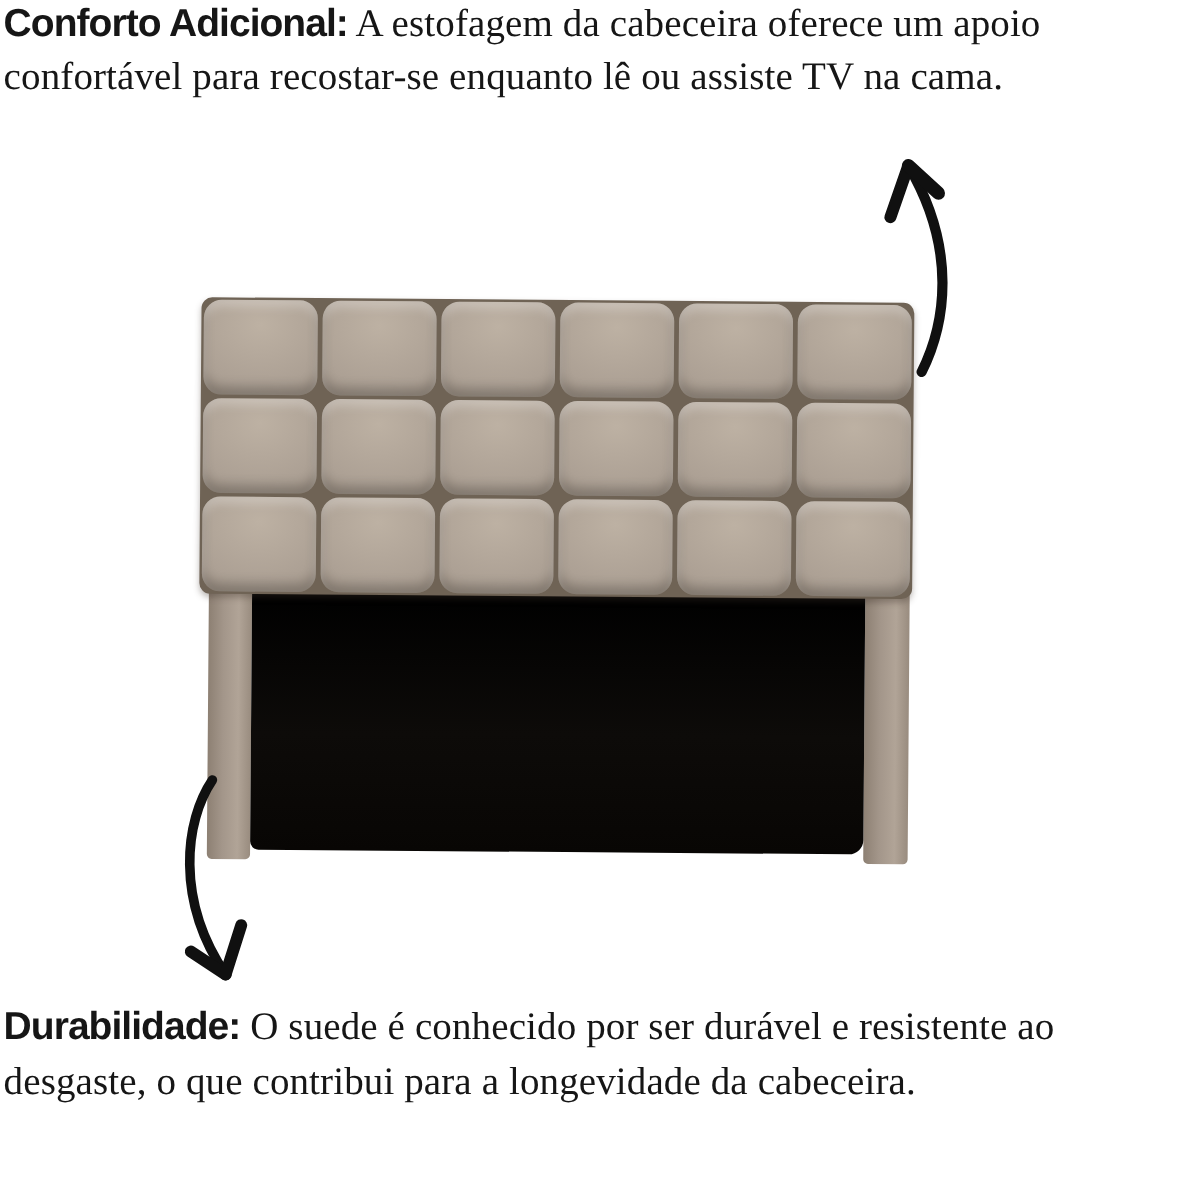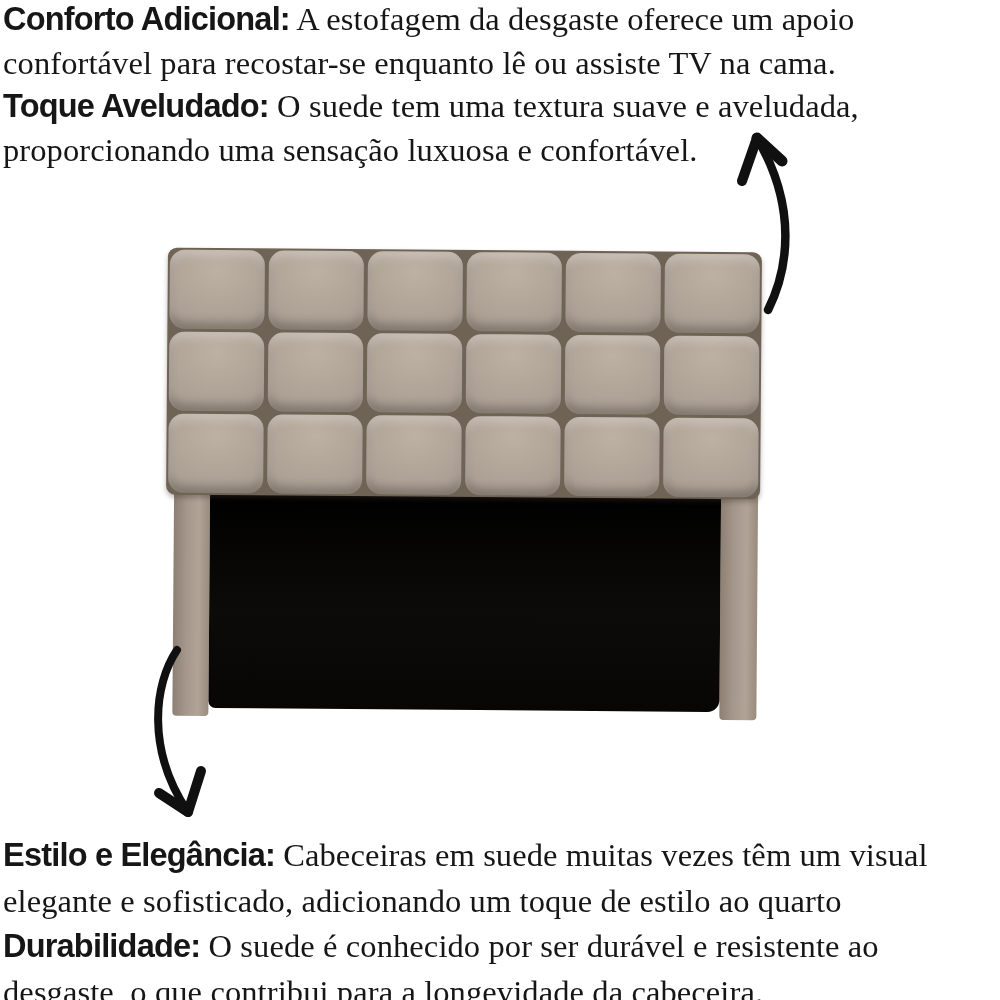--- a/index.html
+++ b/index.html
@@ -57,25 +57,21 @@
   .arrow.top-right{left:718px;top:118px;}
   .arrow.bottom-left{left:138px;top:632px;}
   .arrow svg{display:block;}
 </style>
 </head>
 <body>
 
 <div class="text-block top">
   <p class="feature">
     <strong class="lead">Conforto Adicional:</strong>
-    <span>A estofagem da desgaste oferece um apoio confortável para recostar-se enquanto lê ou assiste TV na cama.</span>
-  </p>
-  <p class="feature">
-    <strong class="lead">Toque Aveludado:</strong>
-    <span>O suede tem uma textura suave e aveludada, proporcionando uma sensação luxuosa e confortável.</span>
+    <span>A estofagem da cabeceira oferece um apoio confortável para recostar-se enquanto lê ou assiste TV na cama.</span>
   </p>
 </div>
 
 <div class="product">
   <div class="tufted-panel" style="grid-template-columns: repeat(6, 1fr); grid-template-rows: repeat(3, 1fr);">
       <div class="tuft"></div>
       <div class="tuft"></div>
       <div class="tuft"></div>
       <div class="tuft"></div>
       <div class="tuft"></div>
@@ -108,20 +104,16 @@
 <div class="arrow bottom-left">
   <svg width="80" height="195" viewBox="0 0 80 195" fill="none" stroke="currentColor" stroke-linecap="round" stroke-linejoin="round">
     <path d="M39 18 C 16 52, 8 118, 50 180" stroke-width="8"></path>
     <path d="M50 180 L 21 161" stroke-width="10"></path>
     <path d="M50 180 L 63 139" stroke-width="10"></path>
   </svg>
 </div>
 
 <div class="text-block bottom">
   <p class="feature">
-    <strong class="lead">Estilo e Elegância:</strong>
-    <span>Cabeceiras em suede muitas vezes têm um visual elegante e sofisticado, adicionando um toque de estilo ao quarto</span>
-  </p>
-  <p class="feature">
     <strong class="lead">Durabilidade:</strong>
     <span>O suede é conhecido por ser durável e resistente ao desgaste, o que contribui para a longevidade da cabeceira.</span>
   </p>
 </div>
 
 </body></html>

